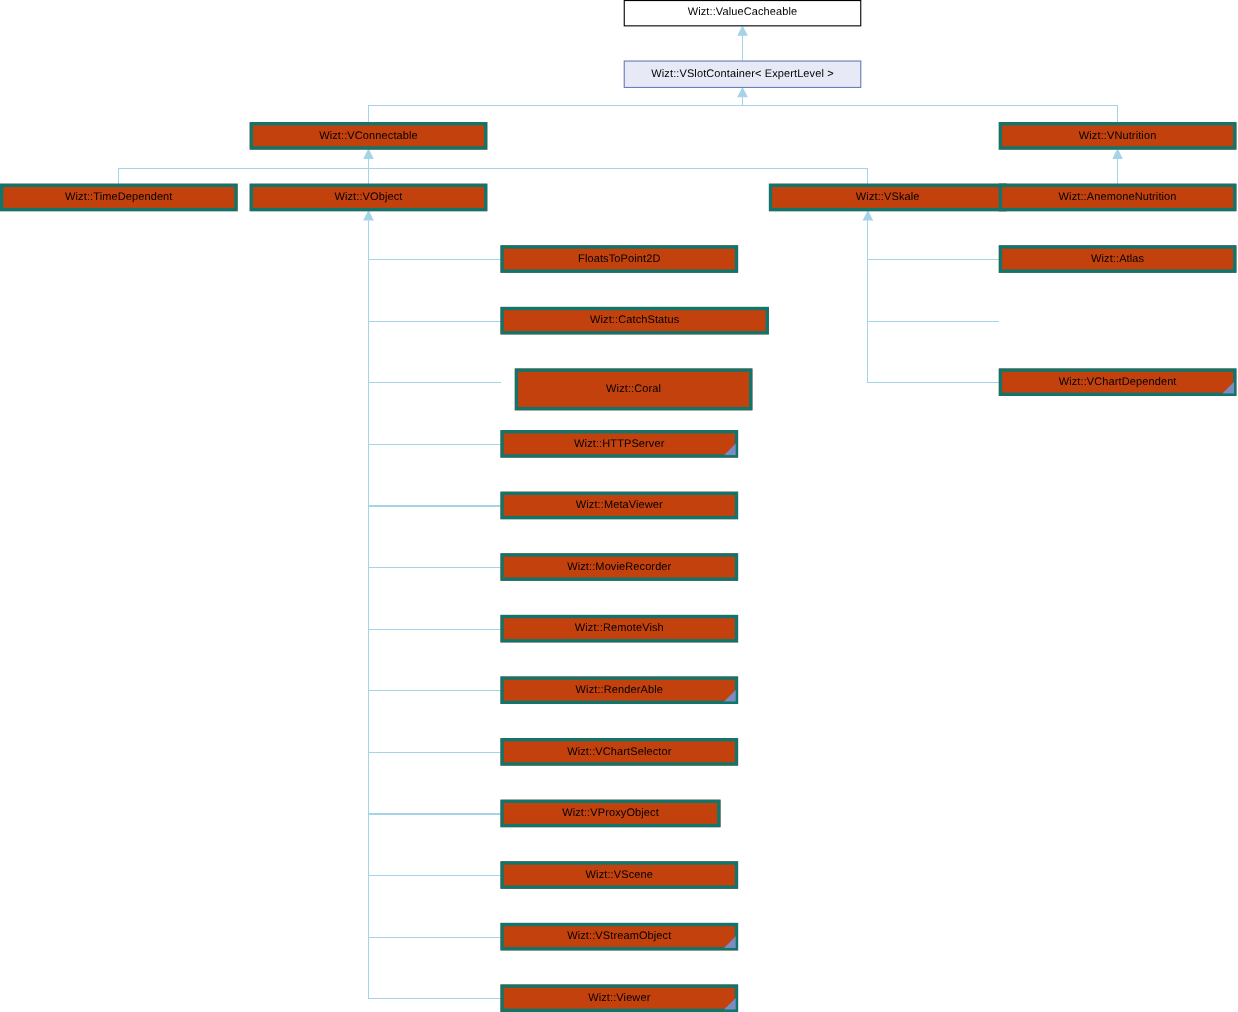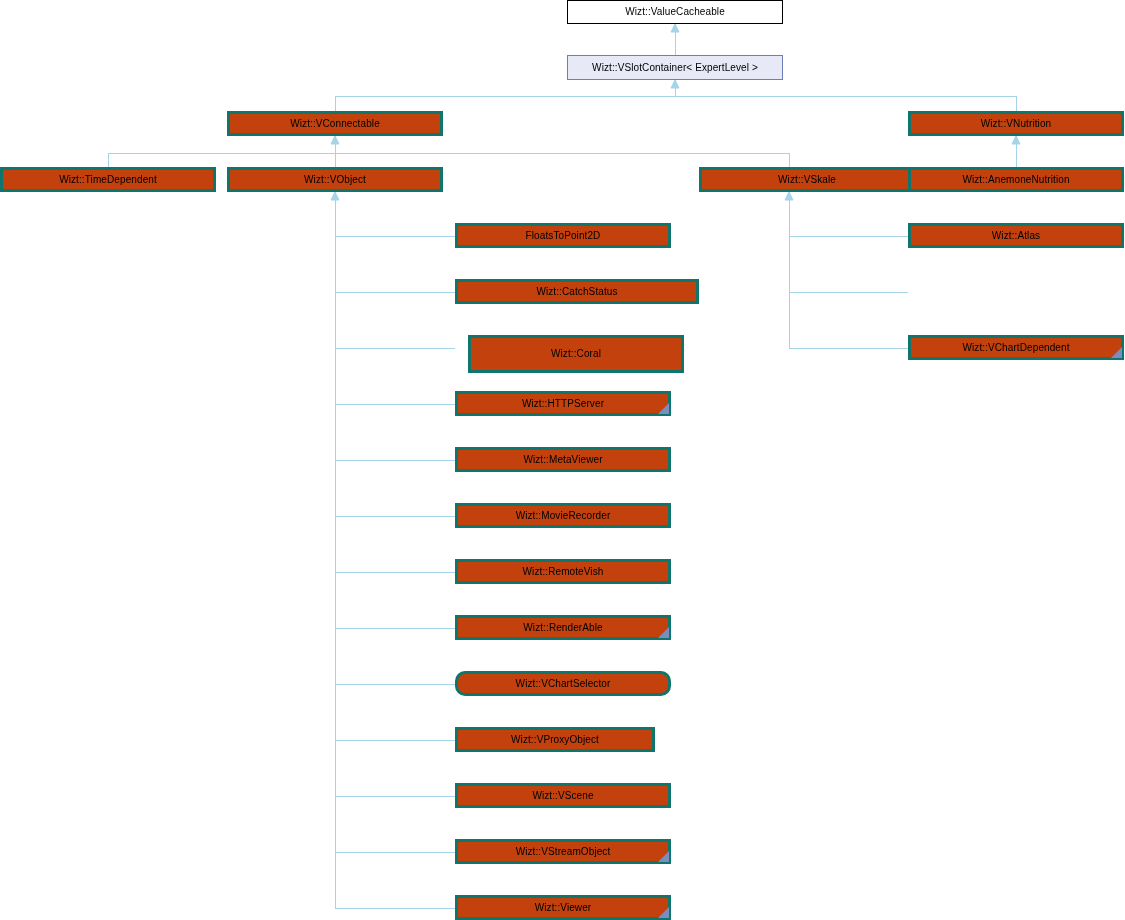--- a/index.html
+++ b/index.html
@@ -151,21 +151,21 @@
     <div class="node kind-derived" title="Wizt::MovieRecorder" style="left: 455px; top: 503px; width: 216px; height: 25px;">
       <span class="label">Wizt::MovieRecorder</span>
     </div>
     <div class="node kind-derived" title="Wizt::RemoteVish" style="left: 455px; top: 559px; width: 216px; height: 25px;">
       <span class="label">Wizt::RemoteVish</span>
     </div>
     <div class="node kind-derived folded" title="Wizt::RenderAble" style="left: 455px; top: 615px; width: 216px; height: 25px;">
       <span class="label">Wizt::RenderAble</span>
       <span class="fold" style="background: rgb(123, 140, 192);"></span>
     </div>
-    <div class="node kind-derived" title="Wizt::VChartSelector" style="left: 455px; top: 671px; width: 216px; height: 25px; border-radius: 10px;">
+    <div class="node kind-derived" title="Wizt::VChartSelector" style="left: 455px; top: 671px; width: 216px; height: 25px;">
       <span class="label">Wizt::VChartSelector</span>
     </div>
     <div class="node kind-derived" title="Wizt::VProxyObject" style="left: 455px; top: 727px; width: 200px; height: 25px;">
       <span class="label">Wizt::VProxyObject</span>
     </div>
     <div class="node kind-derived" title="Wizt::VScene" style="left: 455px; top: 783px; width: 216px; height: 25px;">
       <span class="label">Wizt::VScene</span>
     </div>
     <div class="node kind-derived folded" title="Wizt::VStreamObject" style="left: 455px; top: 839px; width: 216px; height: 25px;">
       <span class="label">Wizt::VStreamObject</span>

